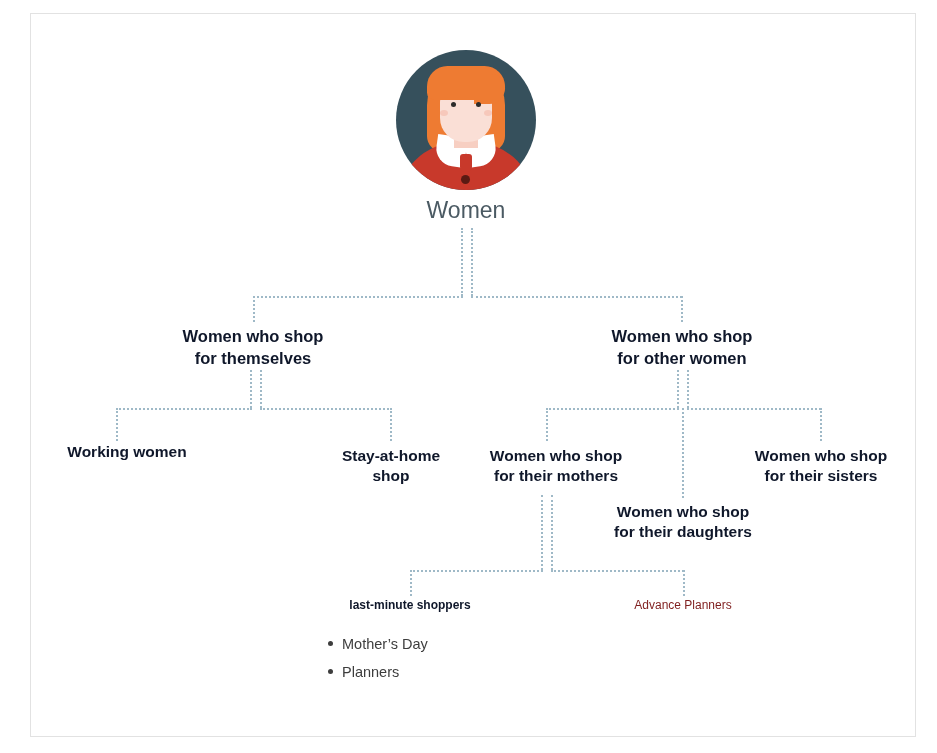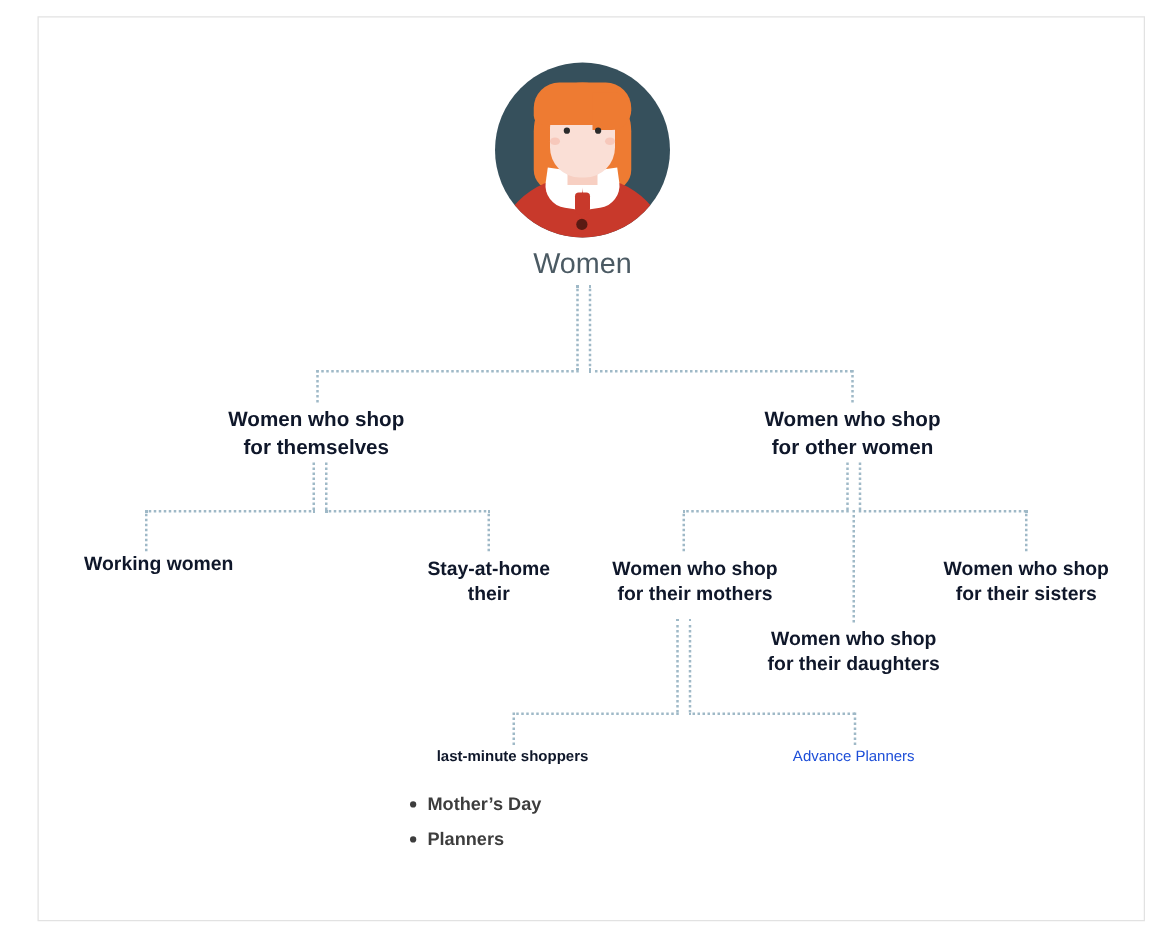--- a/index.html
+++ b/index.html
@@ -200,39 +200,38 @@
   .node.lvl3 {
     font-size: 15.5px;
     font-weight: 700;
   }
   .node.lvl4 {
     font-size: 12px;
     font-weight: 700;
   }
   .node.lvl4.light {
     font-weight: 400;
-    color: #1d4ed8;
+    color: #7f1d1d;
   }
 
   
   .bullets {
     position: absolute;
     left: 320px;
     top: 630px;
     width: 260px;
     margin: 0;
     padding: 0 0 0 22px;
     list-style: none;
     color: #3d3d3d;
     font-size: 14.5px;
     line-height: 1.95;
   }
   .bullets li {
     position: relative;
-    font-weight: bold;
   }
   .bullets li::before {
     content: "";
     position: absolute;
     left: -14px;
     top: 11px;
     width: 5px;
     height: 5px;
     border-radius: 50%;
     background: #3d3d3d;
@@ -302,21 +301,21 @@
 
   <div class="node lvl2" style="left:163px; top:326px; width:180px;">Women who shop
 for themselves</div>
 
   <div class="node lvl2" style="left:592px; top:326px; width:180px;">Women who shop
 for other women</div>
 
   <div class="node lvl3" style="left:37px; top:442px; width:180px;">Working women</div>
 
   <div class="node lvl3" style="left:317px; top:446px; width:148px;">Stay-at-home
-their</div>
+shop</div>
 
   <div class="node lvl3" style="left:470px; top:446px; width:172px;">Women who shop
 for their mothers</div>
 
   <div class="node lvl3" style="left:592px; top:502px; width:182px;">Women who shop
 for their daughters</div>
 
   <div class="node lvl3" style="left:735px; top:446px; width:172px;">Women who shop
 for their sisters</div>
 

